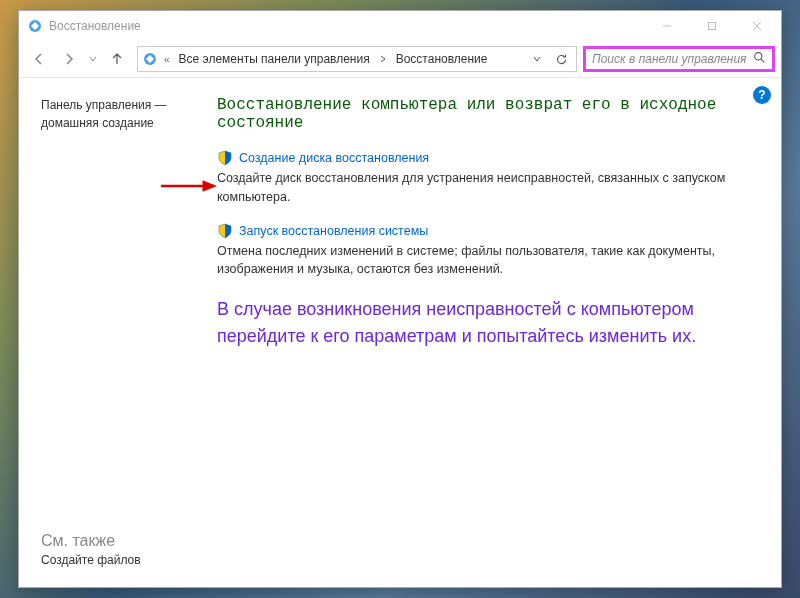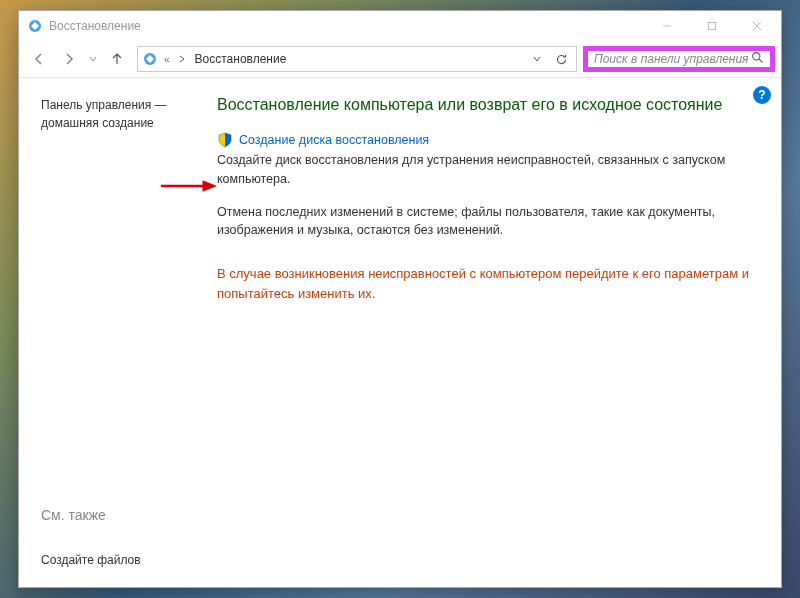--- a/index.html
+++ b/index.html
@@ -63,21 +63,21 @@
       gap: 4px;
     }
     .bc-icon { width: 16px; height: 16px; }
     .bc-sep { color: #666; padding: 0 2px; font-size: 10px; }
     .bc-seg { padding: 2px 3px; white-space: nowrap; overflow: hidden; }
     .bc-end { display: flex; margin-left: auto; align-items: center; gap: 2px; }
     .bc-btn { width: 22px; height: 22px; display: flex; align-items: center; justify-content: center; color: #555; font-size: 12px; }
     .search-box {
       width: 192px;
       height: 26px;
-      border: 5px solid #d946ef;
+      border: 3px solid #d946ef;
       display: flex;
       align-items: center;
       padding: 0 6px;
       font-size: 12px;
       color: #888;
     }
     .search-box input {
       border: none; outline: none; flex: 1; font-size: 12px; color: #333;
       font-style: italic;
     }
@@ -95,23 +95,23 @@
       flex-direction: column;
     }
     .sidebar-link {
       font-size: 12px;
       color: #333;
       line-height: 1.5;
       margin-bottom: 8px;
     }
     .sidebar-spacer { flex: 1; }
     .sidebar-see-also {
-      font-size: 14px;
+      font-size: 16px;
       color: #888;
-      margin-bottom: 30px;
+      margin-bottom: 3px;
     }
     .sidebar-bottom-link {
       font-size: 12px;
       color: #333;
       margin-bottom: 6px;
     }
     .main {
       flex: 1;
       padding: 14px 22px 14px 6px;
       position: relative;
@@ -129,20 +129,21 @@
       display: flex;
       align-items: center;
       justify-content: center;
     }
     .page-heading {
       font-size: 16px;
       color: #0a5a0a;
       font-weight: normal;
       margin-bottom: 18px;
       margin-top: 4px;
+      font-family: Liberation Mono, monospace;
     }
     .option-block {
       margin-bottom: 14px;
     }
     .option-title-row {
       display: flex;
       align-items: center;
       gap: 6px;
       margin-bottom: 3px;
       margin-top: 16px;
@@ -155,24 +156,24 @@
       font-size: 12.5px;
       color: #0066cc;
     }
     .option-desc {
       font-size: 12.5px;
       color: #333;
       line-height: 1.5;
       margin-left: 0;
     }
     .troubleshoot-link {
-      font-size: 13px;
-      color: #c2410c;
+      font-size: 18px;
+      color: #6d28d9;
       line-height: 1.5;
-      margin-top: 24px;
+      margin-top: 17px;
       display: block;
     }
     .red-arrow {
       position: absolute;
       left: -58px;
       top: 80px;
       width: 58px;
       height: 20px;
       pointer-events: none;
     }
@@ -234,20 +235,21 @@
     </div>
 
     <div class="breadcrumb-box">
       <span class="bc-icon">
         <svg viewBox="0 0 16 16">
             <circle cx="8" cy="8" r="6" fill="#4aa3df"></circle>
             <path d="M4 8 L8 4 L12 8 L8 12 Z" fill="#fff"></path>
           </svg>
       </span>
       <span class="bc-sep">«</span>
+      <span class="bc-seg">Все элементы панели управления</span>
       <span class="bc-sep">
         <svg width="8" height="8" viewBox="0 0 8 8">
             <path d="M2 1 L6 4 L2 7" fill="none" stroke="#555" stroke-width="1"></path>
           </svg>
       </span>
       <span class="bc-seg">Восстановление</span>
       <div class="bc-end">
         <div class="bc-btn">
           <svg width="10" height="10" viewBox="0 0 10 10">
               <path d="M2 3 L5 7 L8 3" fill="none" stroke="currentColor" stroke-width="1"></path>
@@ -298,20 +300,29 @@
                   <path d="M8 1 L14 3 L14 8 C14 12 8 15 8 15 C8 15 2 12 2 8 L2 3 Z" fill="#ffcc00" stroke="#0066cc" stroke-width="0.5"></path>
                   <path d="M8 1 L14 3 L14 8 C14 12 8 15 8 15 L8 1 Z" fill="#0066cc"></path>
                 </svg>
             </span>
             <a class="option-link">Создание диска восстановления</a>
           </div>
           <div class="option-desc">Создайте диск восстановления для устранения неисправностей, связанных с запуском компьютера.</div>
         </div>
 
         <div class="option-block">
+          <div class="option-title-row">
+            <span class="shield-icon">
+              <svg viewBox="0 0 16 16">
+                  <path d="M8 1 L14 3 L14 8 C14 12 8 15 8 15 C8 15 2 12 2 8 L2 3 Z" fill="#ffcc00" stroke="#0066cc" stroke-width="0.5"></path>
+                  <path d="M8 1 L14 3 L14 8 C14 12 8 15 8 15 L8 1 Z" fill="#0066cc"></path>
+                </svg>
+            </span>
+            <a class="option-link">Запуск восстановления системы</a>
+          </div>
           <div class="option-desc">Отмена последних изменений в системе; файлы пользователя, такие как документы, изображения и музыка, остаются без изменений.</div>
         </div>
 
 
         <a class="troubleshoot-link">В случае возникновения неисправностей с компьютером перейдите к его параметрам и попытайтесь изменить их.</a>
       </div>
     </div>
   </div>
 
 </div>

